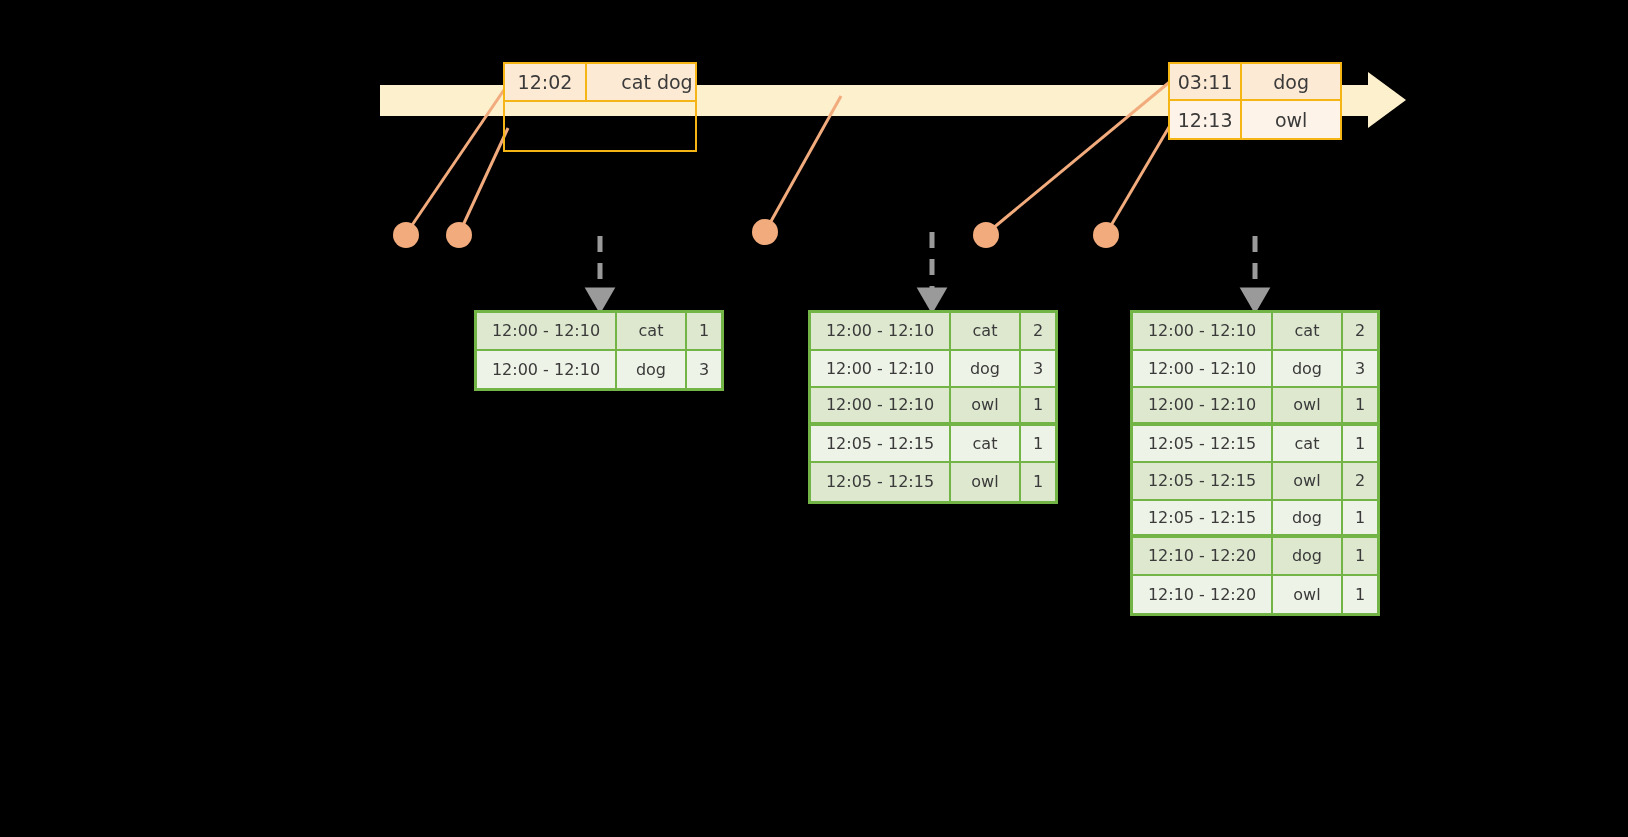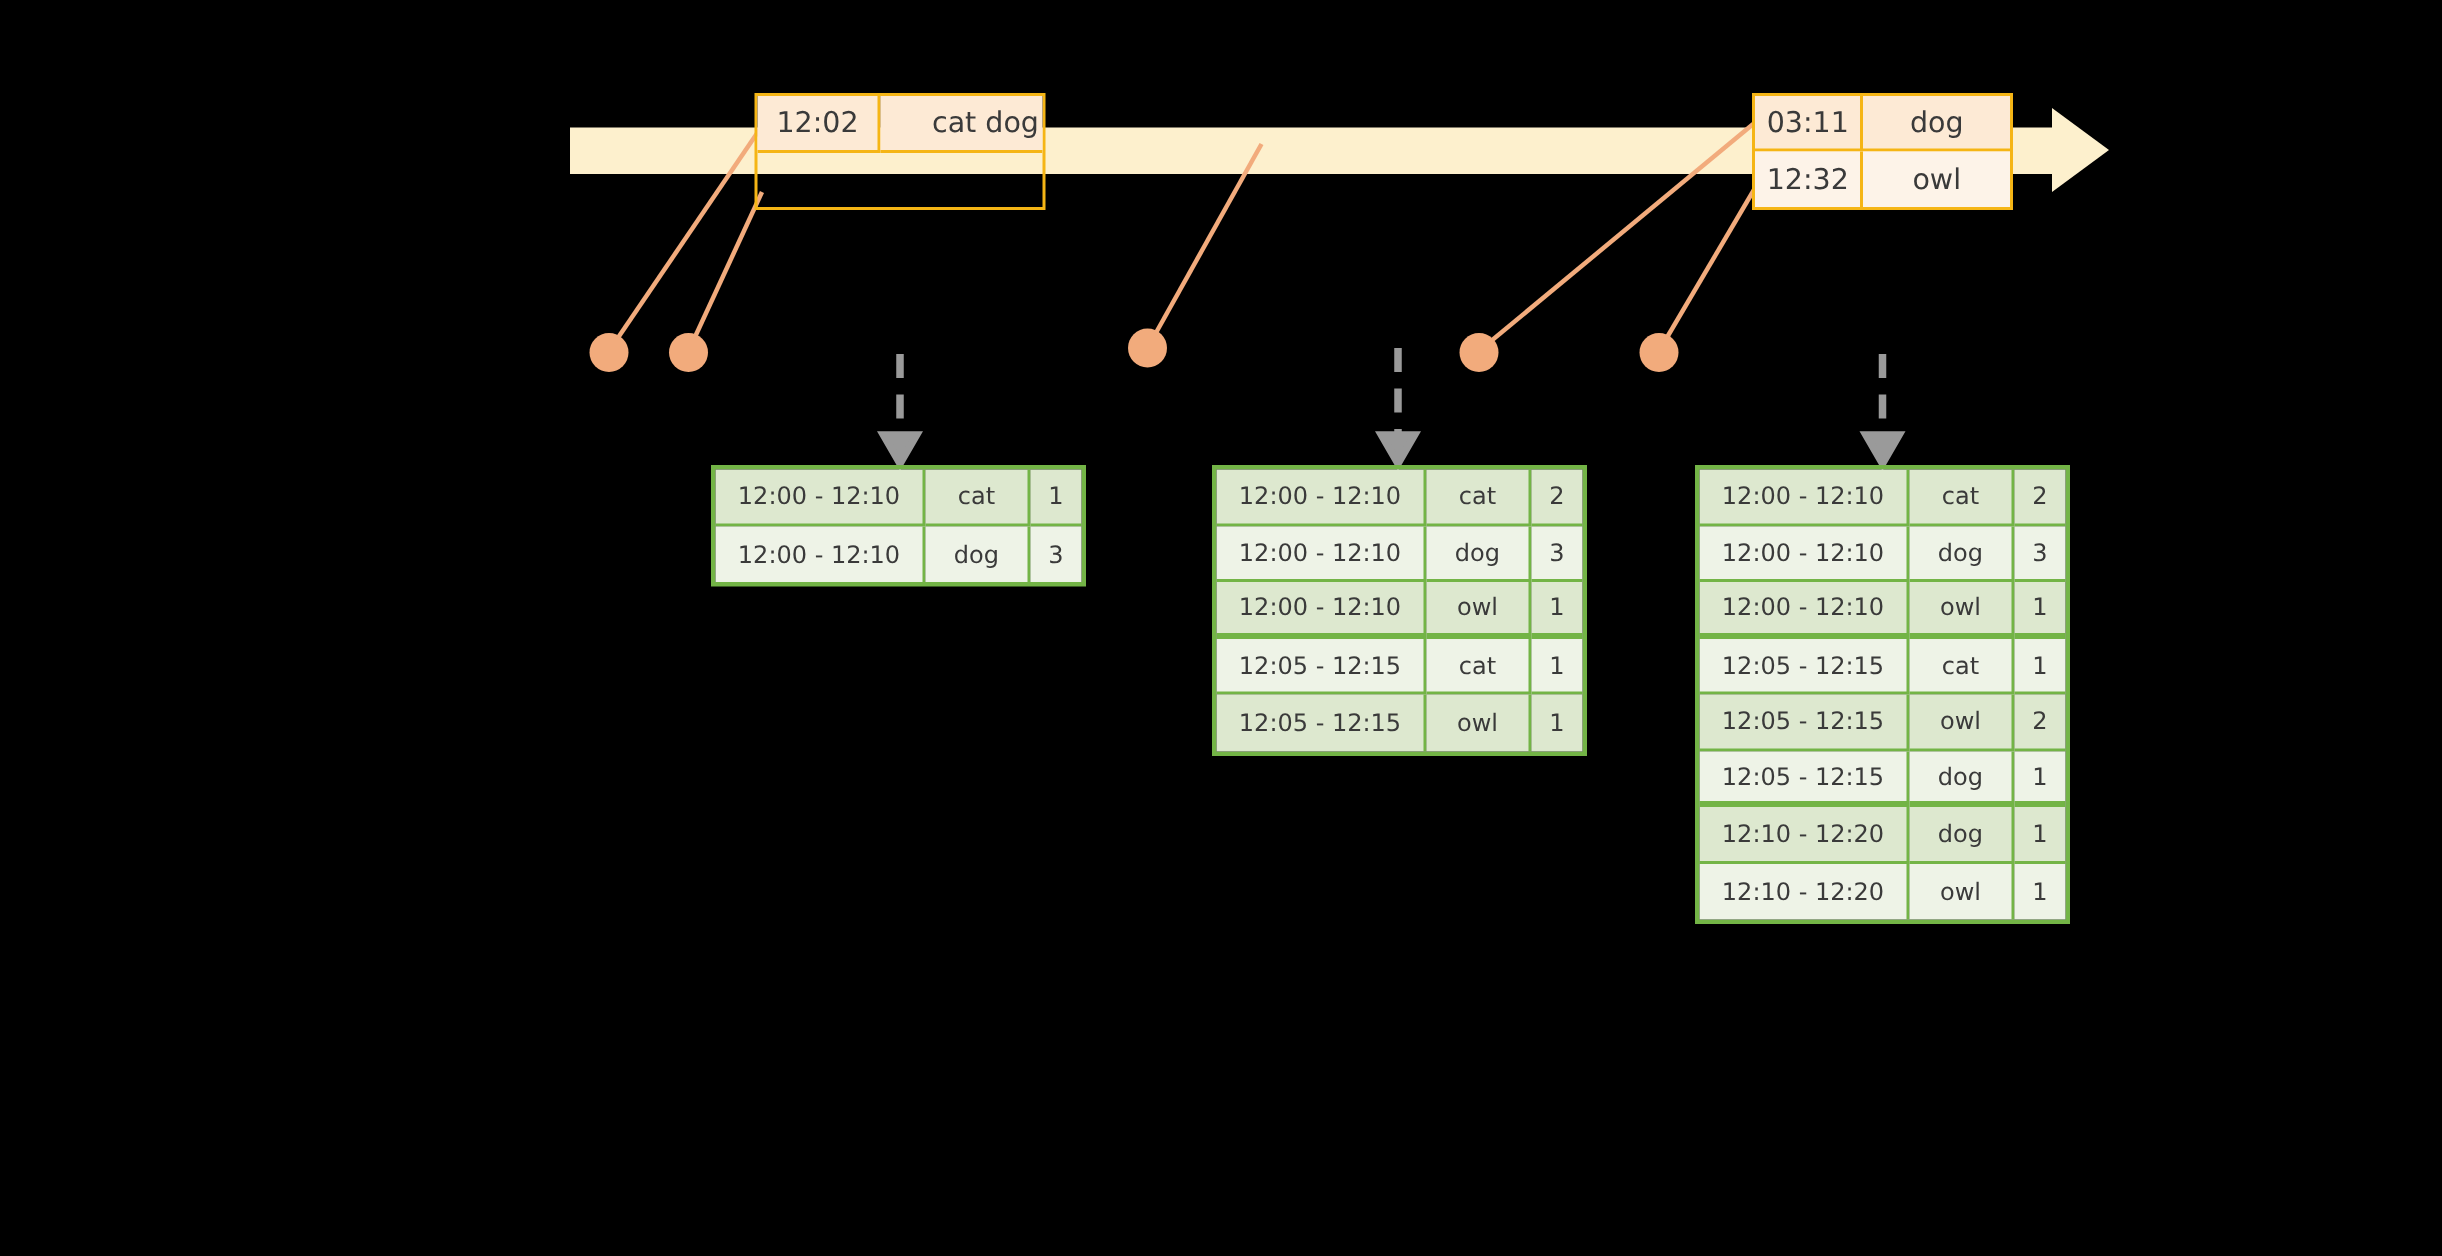--- a/index.html
+++ b/index.html
@@ -68,21 +68,21 @@
     box-sizing: border-box;
     display: flex;
     align-items: center;
     justify-content: center;
     font-size: 19px;
     color: #3a3a3a;
   }
   .event-cell:last-child { border-right: none; }
   .event-row:first-child .event-cell { border-bottom: 2px solid #f5b515; }
 
-  .eb-1 { left: 503px; top: 62px; width: 194px; height: 78px; }
+  .eb-1 { left: 503px; top: 62px; width: 194px; height: 90px; }
   .eb-1 .ec-time { width: 84px; }
   .eb-1 .ec-words { width: 110px; padding-left: 32px; }
 
   .eb-2 { left: 836px; top: 81px; width: 194px; height: 39px; }
   .eb-2 .event-row:first-child .event-cell { border-bottom: none; }
   .eb-2 .ec-time { width: 84px; }
   .eb-2 .ec-words { width: 110px; }
 
   .eb-3 { left: 1168px; top: 62px; width: 174px; height: 78px; }
   .eb-3 .ec-time { width: 74px; }
@@ -166,21 +166,21 @@
     </div>
   </div>
 
 
   <div class="event-box eb-3">
     <div class="event-row alt">
       <div class="event-cell ec-time">03:11</div>
       <div class="event-cell ec-words">dog</div>
     </div>
     <div class="event-row">
-      <div class="event-cell ec-time">12:32</div>
+      <div class="event-cell ec-time">12:13</div>
       <div class="event-cell ec-words">owl</div>
     </div>
   </div>
 
   <div class="result-table tbl-1" id="tbl-1">
       <div class="rt-row shade">
         <div class="rt-cell rt-win">12:00 - 12:10</div>
         <div class="rt-cell rt-word">cat</div>
         <div class="rt-cell rt-cnt">1</div>
       </div>

